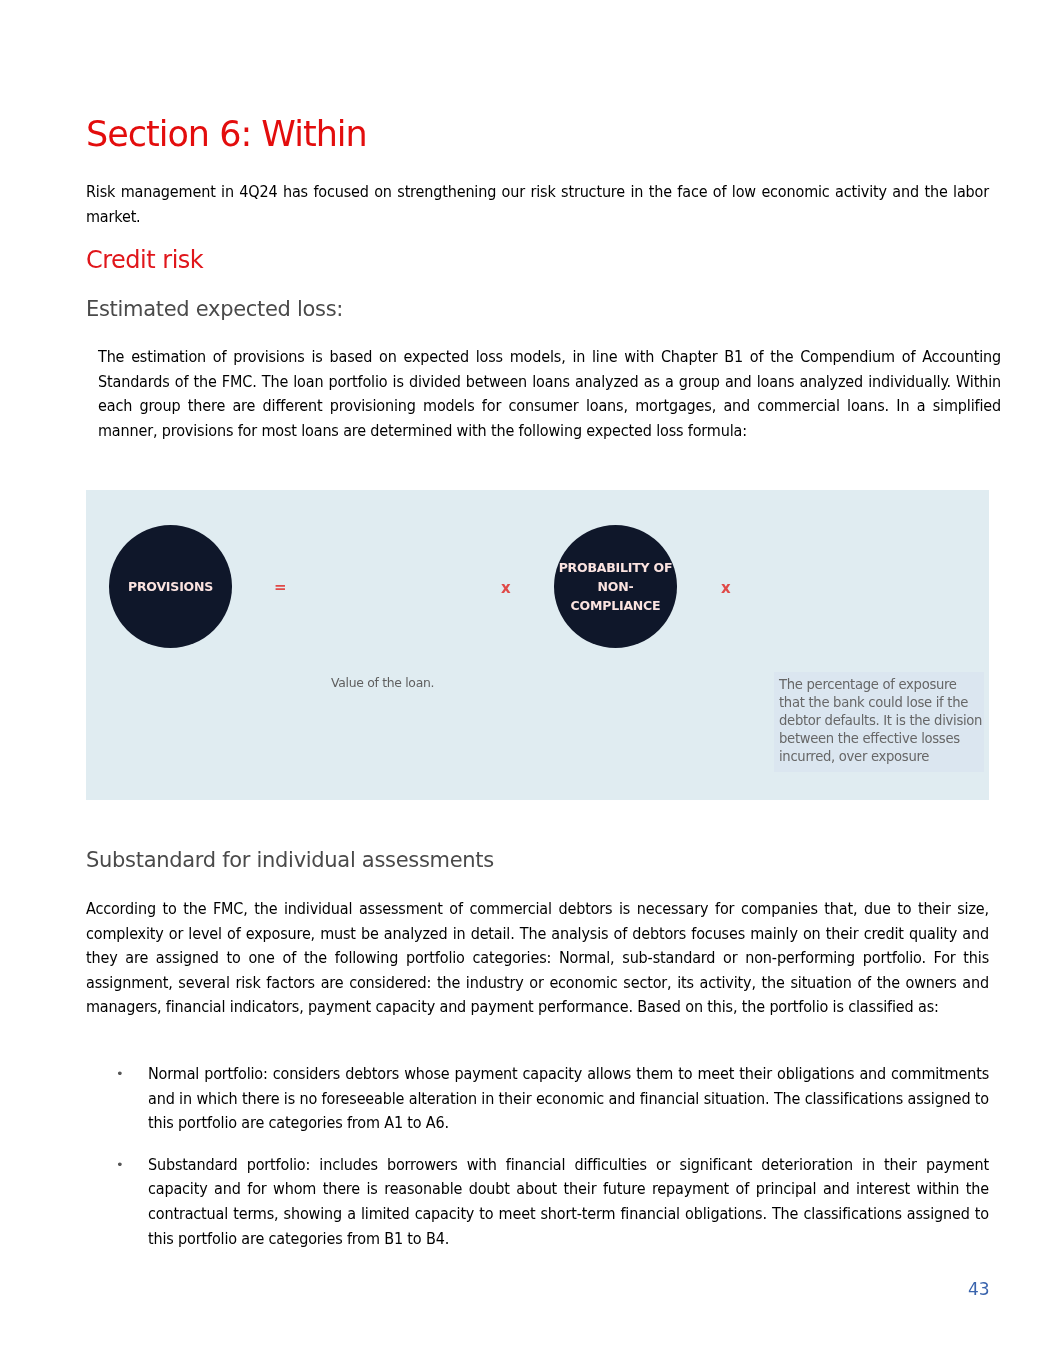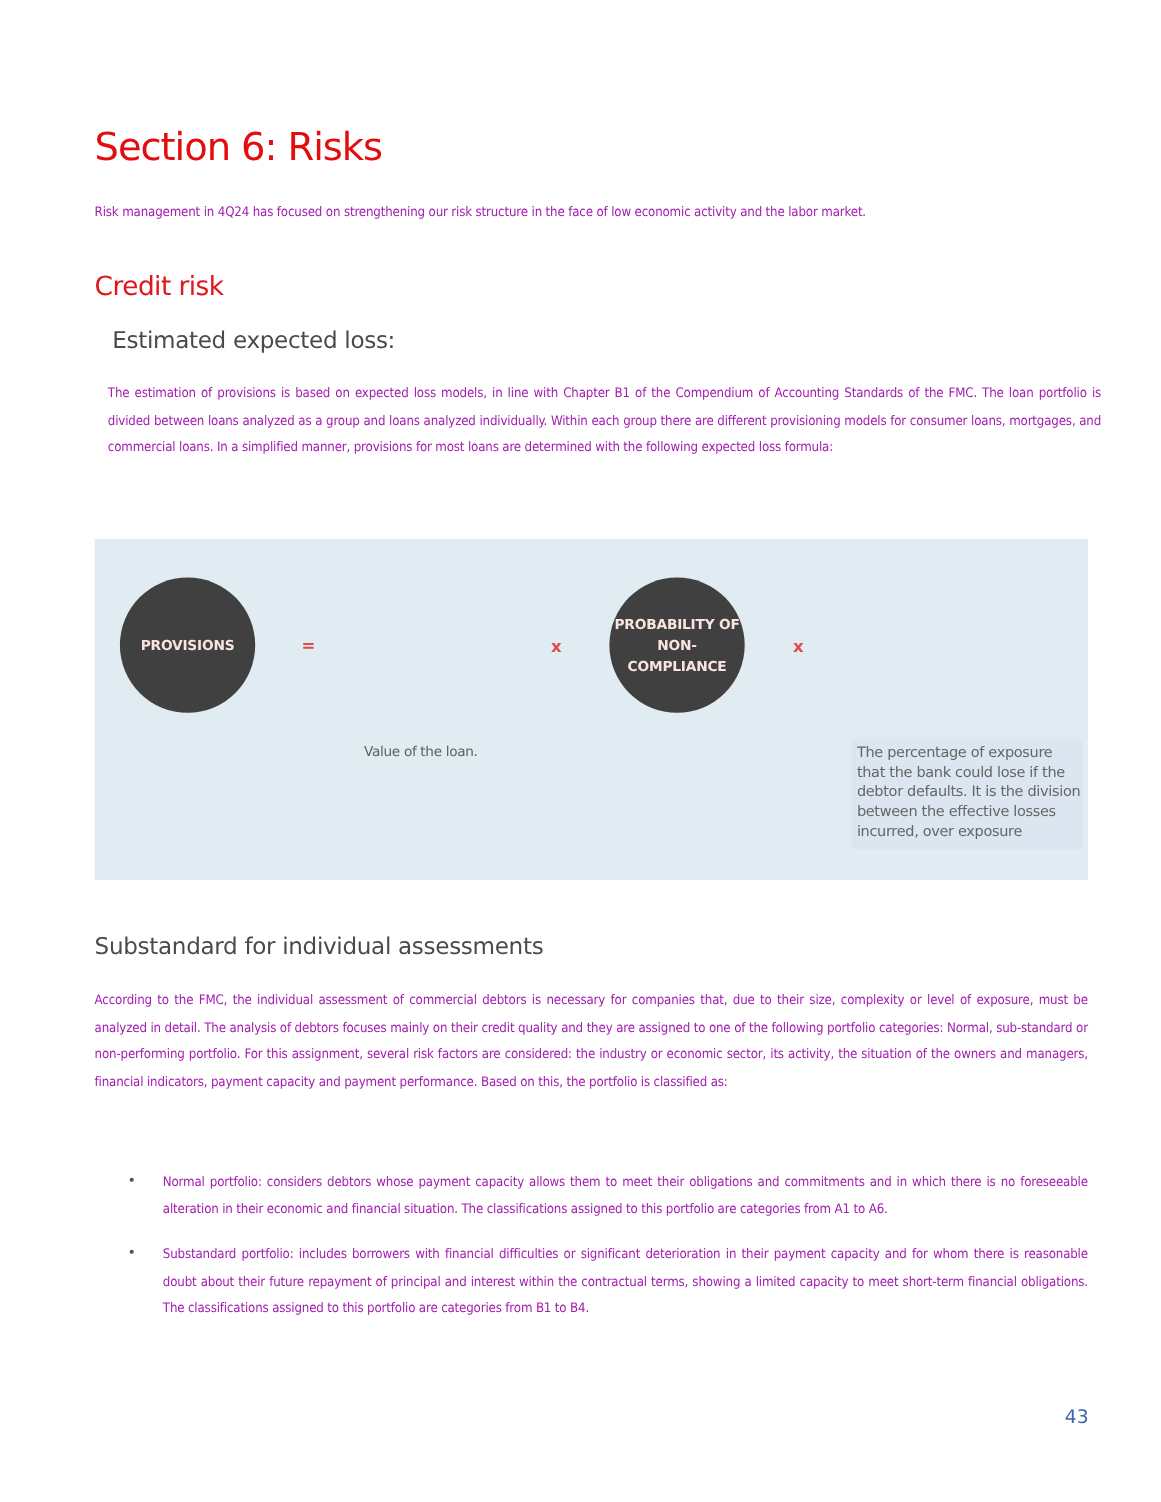--- a/index.html
+++ b/index.html
@@ -1,47 +1,47 @@
 <!DOCTYPE html>
 <html><head>
 <meta charset="utf-8">
 <style>
   html, body { margin: 0; padding: 0; background: #ffffff; }
   body { width: 1055px; height: 1365px; position: relative; overflow: hidden;
          font-family: "DejaVu Sans", "Liberation Sans", sans-serif; color: #444444; }
   .page { position: absolute; left: 86px; top: 0; width: 903px; }
   .h1 { position: absolute; left: 0; top: 114px; margin: 0; font-weight: normal;
         font-size: 35px; color: #e30d0d; letter-spacing: -1px; font-family: "DejaVu Sans", sans-serif; }
-  .p { margin: 0; font-size: 12px; line-height: 24.6px; text-align: justify; color: #a21caf;
+  .p { margin: 0; font-size: 16px; line-height: 24.6px; text-align: justify; color: #000000;
        font-family: "DejaVu Sans Condensed", "DejaVu Sans", sans-serif; letter-spacing: -0.15px; }
   .intro { position: absolute; left: 0; top: 180px; width: 903px; }
   .h2 { position: absolute; left: 0; top: 246px; margin: 0; font-weight: normal; font-size: 24px;
         color: #e0161b; letter-spacing: -0.5px; }
   .h3 { margin: 0; font-weight: normal; font-size: 21px; color: #4a4a4a; letter-spacing: -0.3px; }
-  .h3a { position: absolute; left: 16px; top: 297px; }
+  .h3a { position: absolute; left: 0; top: 297px; }
   .est { position: absolute; left: 12px; top: 345px; width: 903px; }
   .formula { position: absolute; left: 0; top: 490px; width: 903px; height: 310px; background: #e0ecf1; }
-  .circle { position: absolute; width: 123px; height: 123px; border-radius: 50%; background: #404040;
+  .circle { position: absolute; width: 123px; height: 123px; border-radius: 50%; background: #0f172a;
             color: #fbe3e0; display: flex; align-items: center; justify-content: center; text-align: center;
             font-size: 12.5px; font-weight: bold; line-height: 19px; letter-spacing: -0.2px; }
   .op { position: absolute; color: #e04a48; font-size: 15px; font-weight: bold; }
   .desc { position: absolute; font-size: 12.4px; line-height: 21px; color: #5f5f5f; letter-spacing: -0.3px; }
   .sevbox { position: absolute; left: 688px; top: 182px; width: 210px; height: 100px; background: #dbe6f0; }
   .h3b { position: absolute; left: 0; top: 848px; }
   .acc { position: absolute; left: 0; top: 897px; width: 903px; }
   .bullets { position: absolute; left: 0; top: 1062px; width: 903px; margin: 0; padding: 0; list-style: none; }
   .bullets li { position: relative; padding-left: 62px; margin-bottom: 17px; }
   .bullet-dot { position: absolute; left: 30px; top: 0; font-size: 13px; line-height: 24.6px; color: #555; }
   .pagenum { position: absolute; left: 968px; top: 1279px; font-size: 17px; color: #3a64ad; }
 </style>
 </head>
 <body>
 
 <div class="page">
-  <h1 class="h1">Section 6: Risks</h1>
+  <h1 class="h1">Section 6: Within</h1>
   <p class="p intro">Risk management in 4Q24 has focused on strengthening our risk structure in the face of low economic activity and the labor market.</p>
 
   <h2 class="h2">Credit risk</h2>
 
   <h3 class="h3 h3a">Estimated expected loss:</h3>
   <p class="p est">The estimation of provisions is based on expected loss models, in line with Chapter B1 of the Compendium of Accounting Standards of the FMC. The loan portfolio is divided between loans analyzed as a group and loans analyzed individually. Within each group there are different provisioning models for consumer loans, mortgages, and commercial loans. In a simplified manner, provisions for most loans are determined with the following expected loss formula:</p>
 
   <div class="formula">
     <div class="circle" style="left:23px; top:35px;">
       <span>PROVISIONS</span>

